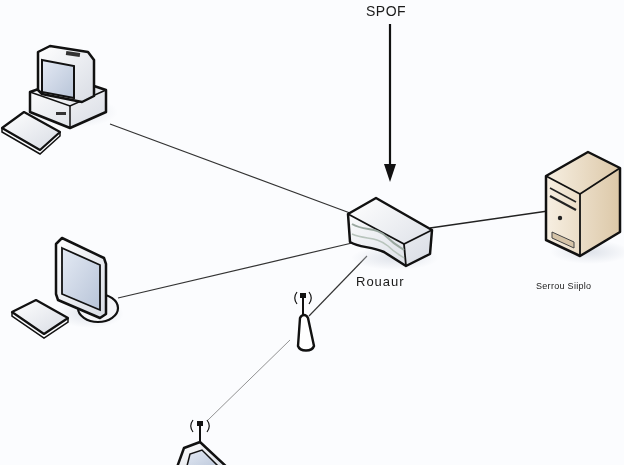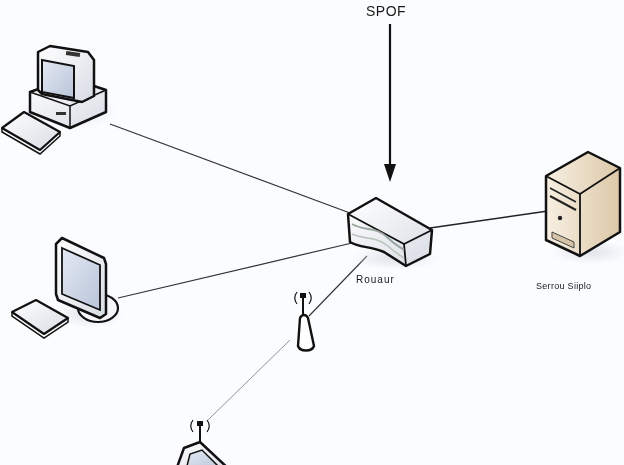--- a/index.html
+++ b/index.html
@@ -7,21 +7,21 @@
     width: 624px; height: 465px; overflow: hidden;
     background: #fbfcfe;
     font-family: "Liberation Sans", sans-serif;
   }
   #stage { position: absolute; left: 0; top: 0; width: 564px; height: 465px; }
   .label {
     position: absolute; color: #1a1a1a; white-space: nowrap;
     font-family: "Liberation Sans", sans-serif;
   }
   .lbl-spof { left: 366px; top: 3px; font-size: 14px; letter-spacing: 0.5px; }
-  .lbl-router { left: 356px; top: 274px; font-size: 10px; letter-spacing: 1px; }
+  .lbl-router { left: 356px; top: 274px; font-size: 13px; letter-spacing: 1px; }
   .lbl-server { left: 536px; top: 281px; font-size: 9px; letter-spacing: 0.3px; }
 </style>
 </head>
 <body>
 
 <div id="stage">
   <svg width="624" height="465" viewBox="0 0 624 465" xmlns="http://www.w3.org/2000/svg">
     <defs>
       <linearGradient id="gDevice" x1="0" y1="0" x2="1" y2="1">
         <stop offset="0" stop-color="#ffffff"></stop>

